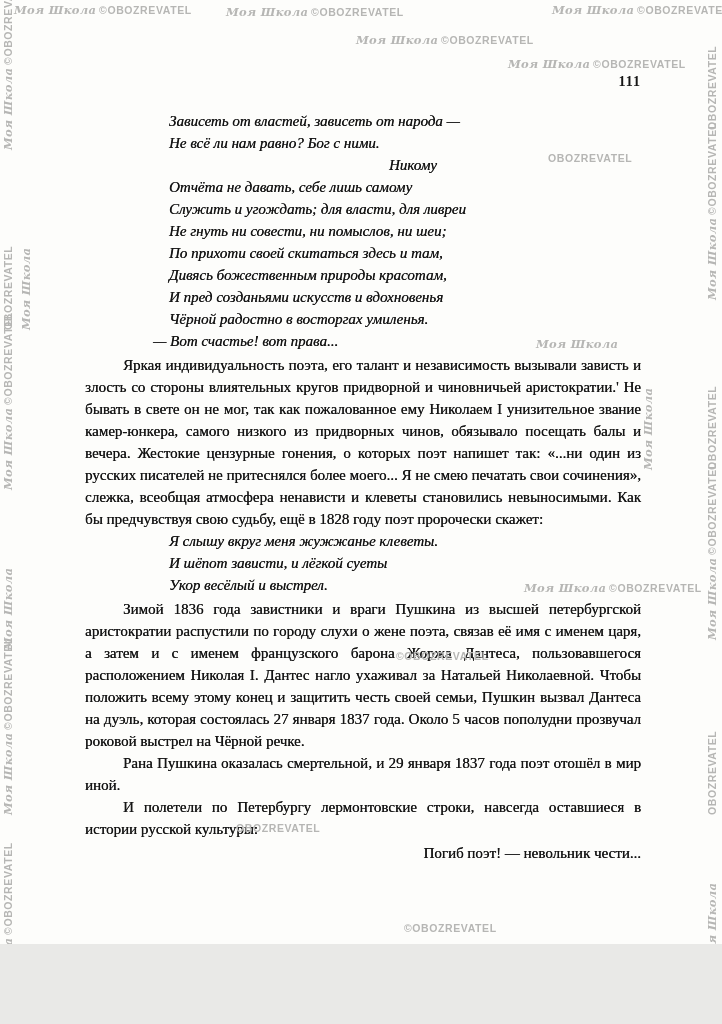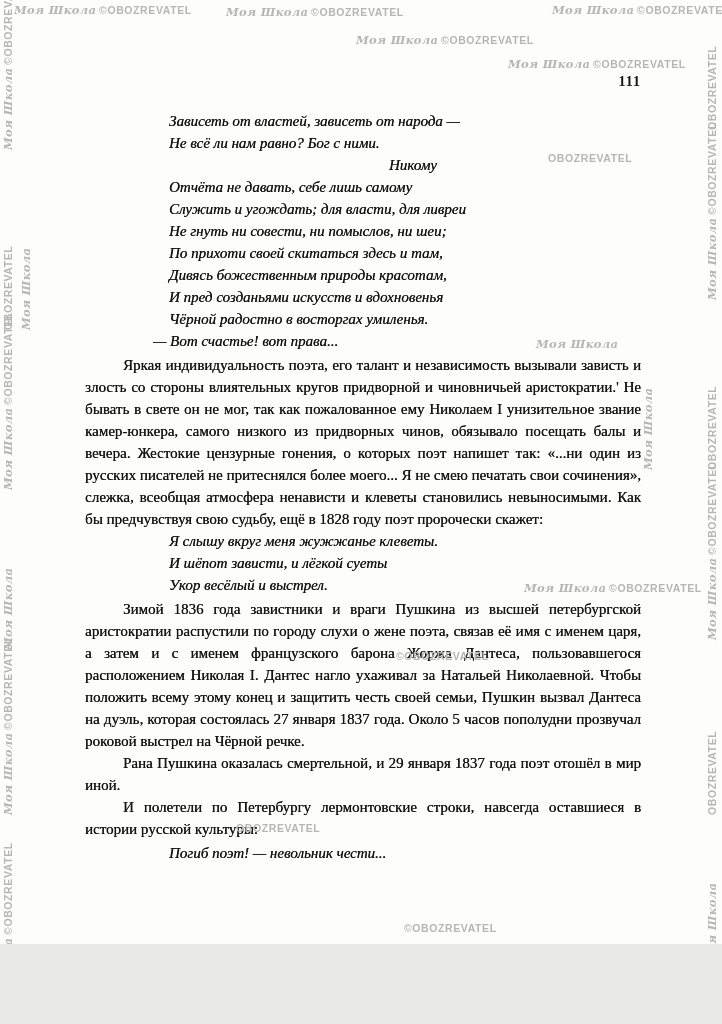--- a/index.html
+++ b/index.html
@@ -66,22 +66,22 @@
   .poem-line{white-space:nowrap;}
   .poem-line.nikomu{margin-left:220px;}
   .poem-line.outdent{margin-left:-16px;}
   p.body-par{
     margin:0;
     text-indent:38px;
     text-align:justify;
   }
   .final-line{
     margin:2px 0 0 84px;
-    font-style:italic;
     white-space:nowrap;
+    text-align:right;
   }
 </style>
 </head>
 <body>
 
 <div class="page">
 
   <div>
 
     <span class="wm" style="left:14px;top:4px"><span class="s">Моя Школа</span> <span class="o">©OBOZREVATEL</span></span>

